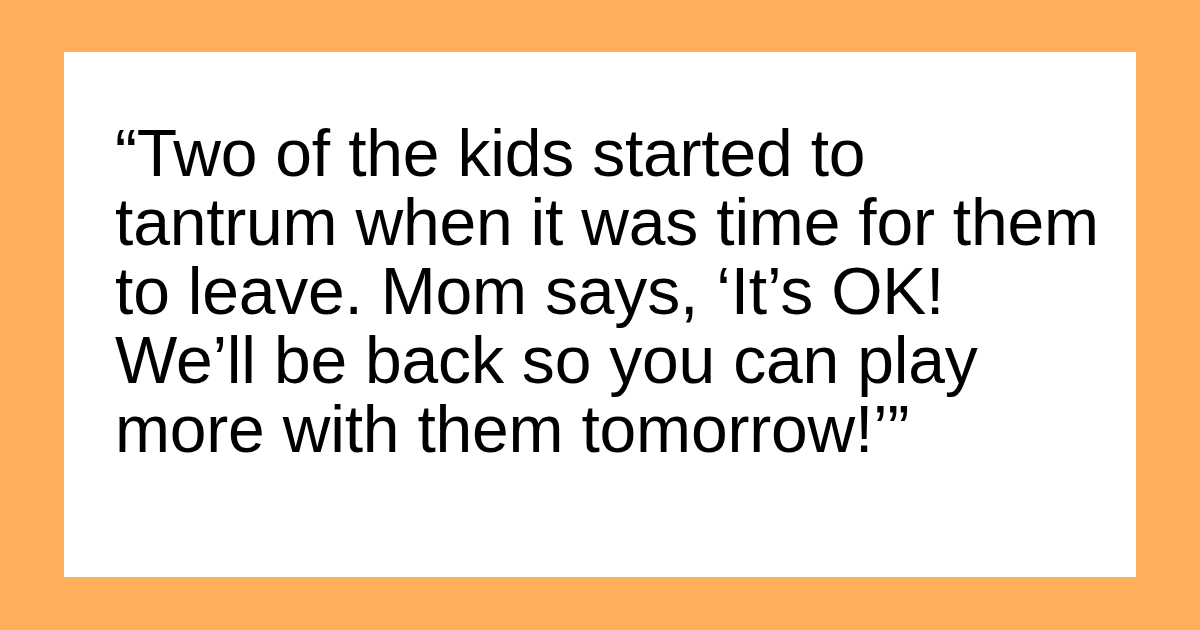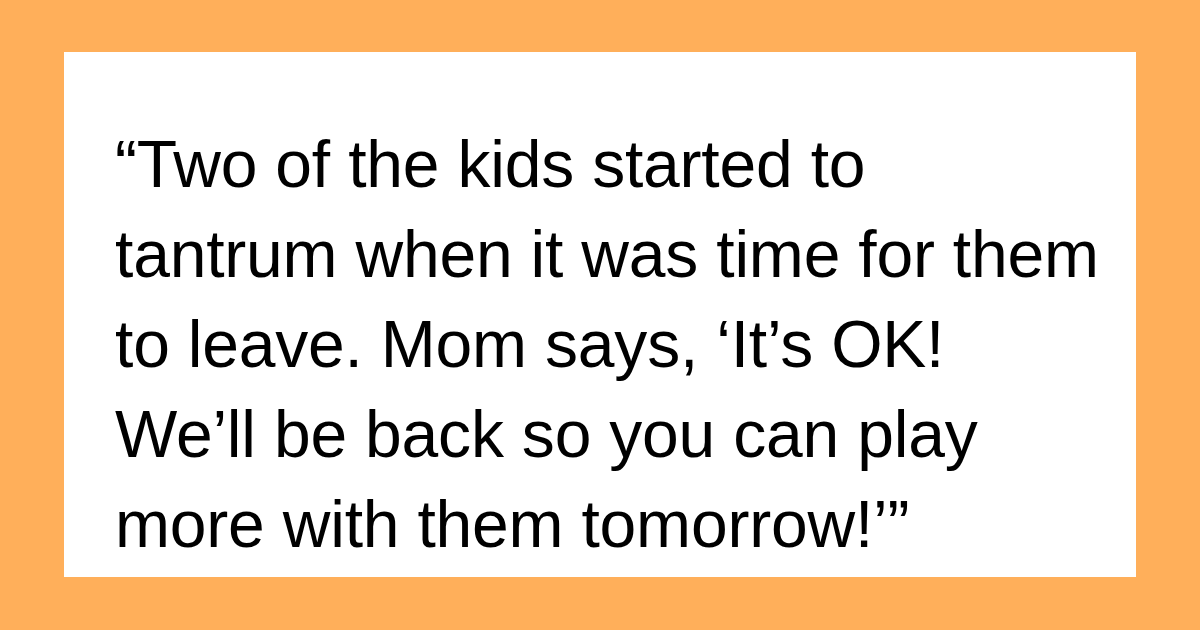--- a/index.html
+++ b/index.html
@@ -31,21 +31,21 @@
   #quote-text {
     position: absolute;
     left: 51px;
     top: 67px;
     width: 985px;
     margin: 0;
     padding: 0;
     color: #000000;
     font-family: "Liberation Sans", sans-serif;
     font-size: 66px;
-    line-height: 90px;
+    line-height: 69px;
     font-weight: 400;
     letter-spacing: -0.2px;
     text-align: left;
     white-space: pre-wrap;
     word-break: normal;
   }
 </style>
 </head>
 <body>
 

